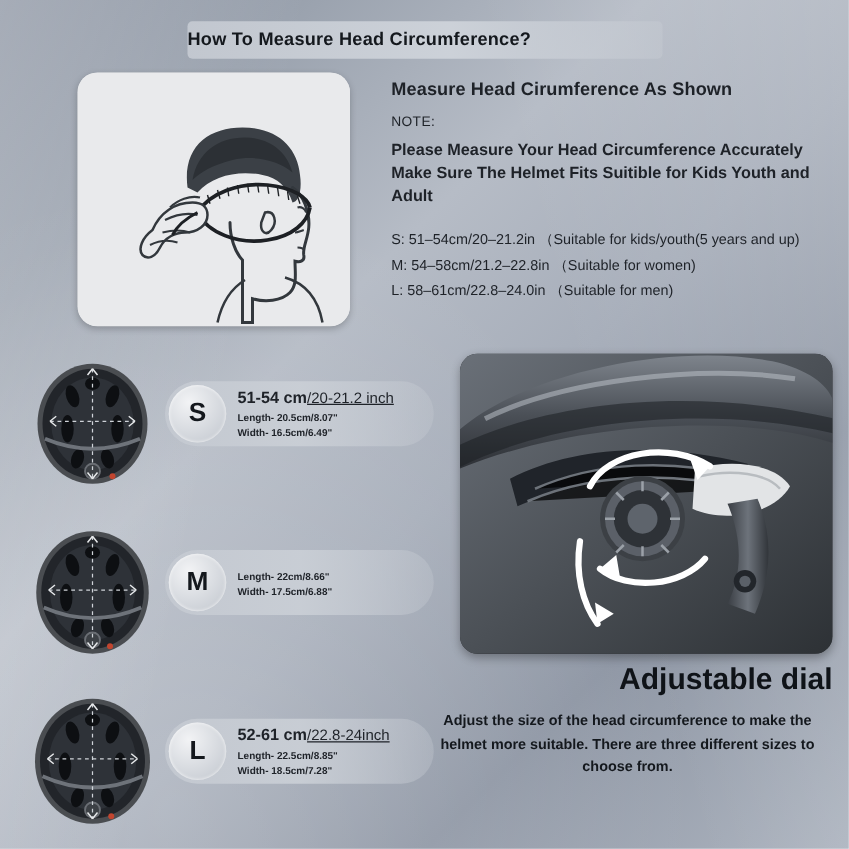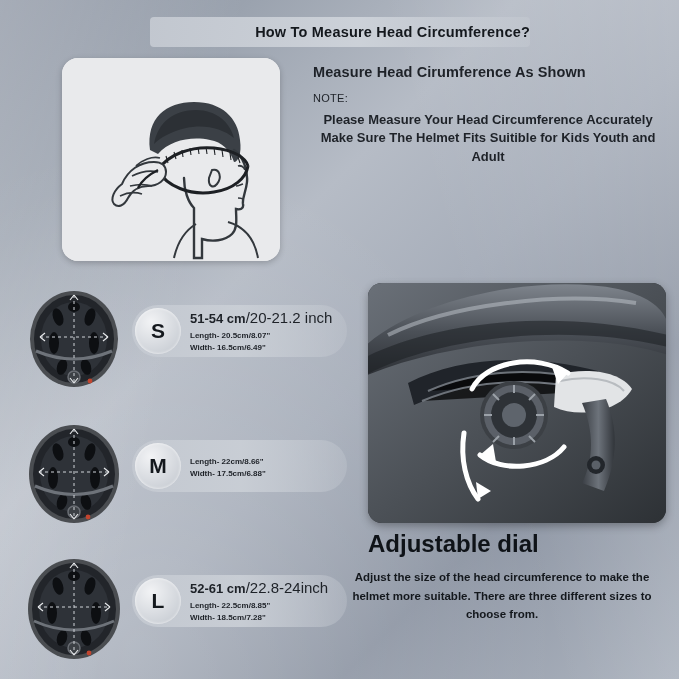--- a/index.html
+++ b/index.html
@@ -19,41 +19,41 @@
       radial-gradient(ellipse at 20% 95%, rgba(255,255,255,0.18), rgba(255,255,255,0) 55%);
     pointer-events: none;
   }
 
   
   .header-pill {
     position: absolute; left: 150px; top: 17px;
     width: 380px; height: 30px;
     background: linear-gradient(90deg, rgba(196,201,209,0.95) 0%, rgba(206,211,218,0.95) 55%, rgba(196,201,209,0.55) 100%);
     border-radius: 4px;
-    display: flex; align-items: center; justify-content: flex-end;
+    display: flex; align-items: center; justify-content: flex-start;
   }
   .header-pill span {
     font-size: 14.5px; font-weight: bold; letter-spacing: .2px; color: #14181d;
   }
 
   
   .measure-box {
     position: absolute; left: 62px; top: 58px;
     width: 218px; height: 203px;
     background: #e9eaec;
     border-radius: 16px;
     box-shadow: 0 2px 6px rgba(0,0,0,.22);
     overflow: hidden;
   }
 
   
   .top-text { position: absolute; left: 313px; top: 64px; width: 350px; }
   .top-text h2 { font-size: 14.5px; font-weight: bold; letter-spacing: .1px; }
   .note-label { margin-top: 12px; font-size: 11px; letter-spacing: .3px; }
-  .note-body { margin-top: 7px; font-size: 13px; font-weight: bold; line-height: 1.42; text-align: center; }
+  .note-body { margin-top: 7px; font-size: 13px; font-weight: bold; line-height: 1.42; }
   .size-lines { margin-top: 16px; font-size: 11.5px; line-height: 1.78; }
 
   
   .row { position: absolute; left: 10px; width: 350px; height: 110px; }
   .row.r1 { top: 283px; }
   .row.r2 { top: 418px; }
   .row.r3 { top: 553px; }
 
   .helmet-wrap { position: absolute; left: 8px; top: -2px; width: 112px; height: 112px; }
 
@@ -68,35 +68,35 @@
     width: 46px; height: 46px; margin-left: 3px;
     border-radius: 50%;
     background: radial-gradient(circle at 35% 30%, #f2f3f5, #cfd3d9 70%, #b9bec6 100%);
     display: flex; align-items: center; justify-content: center;
     font-size: 21px; font-weight: bold; color: #14181d;
     box-shadow: inset 0 0 3px rgba(255,255,255,.9);
     flex: none;
   }
   .size-text { margin-left: 9px; }
   .size-range { font-size: 13px; font-weight: bold; }
-  .size-range .inch { font-size: 15px; font-weight: normal; }
+  .size-range .inch { font-size: 12px; font-weight: normal; text-decoration: underline; }
   .size-dims { margin-top: 4px; font-size: 8px; font-weight: bold; line-height: 1.45; }
 
   
   .photo-panel {
     position: absolute; left: 368px; top: 283px;
     width: 298px; height: 240px;
     border-radius: 14px;
     overflow: hidden;
     background: #2a2d31;
     box-shadow: 0 3px 8px rgba(0,0,0,.3);
   }
   .dial-title {
     position: absolute; left: 368px; top: 530px; width: 298px;
-    text-align: left; font-size: 24px; font-weight: bold; color: #0f1318;
+    text-align: right; font-size: 24px; font-weight: bold; color: #0f1318;
   }
   .dial-desc {
     position: absolute; left: 352px; top: 568px; width: 300px;
     text-align: center; font-size: 11.5px; font-weight: bold; line-height: 1.62; color: #14181d;
   }
 </style>
 </head>
 <body>
 
 <div class="sheen"></div>
@@ -148,20 +148,25 @@
     <path d="M58 138 C66 134 74 134 80 136" fill="none" stroke="#33383d" stroke-width="1.6"></path>
 
     <path d="M96 112 C88 116 80 122 76 130" fill="none" stroke="#1d2024" stroke-width="2.4"></path>
   </svg>
 </div>
 
 <div class="top-text">
   <h2>Measure Head Cirumference As Shown</h2>
   <div class="note-label">NOTE:</div>
   <div class="note-body">Please Measure Your Head Circumference Accurately Make Sure The Helmet Fits Suitible for Kids Youth and Adult</div>
+  <div class="size-lines">
+    <div>S: 51–54cm/20–21.2in （Suitable for kids/youth(5 years and up)</div>
+    <div>M: 54–58cm/21.2–22.8in （Suitable for women)</div>
+    <div>L: 58–61cm/22.8–24.0in （Suitable for men)</div>
+  </div>
 </div>
 
 <div class="row r1">
   <div class="helmet-wrap">
     <svg width="112" height="112" viewBox="0 0 112 112">
       <ellipse cx="56" cy="58" rx="44" ry="48" fill="#4a4d51"></ellipse>
       <ellipse cx="56" cy="58" rx="40" ry="44" fill="#22252a"></ellipse>
       <ellipse cx="56" cy="58" rx="33" ry="37" fill="#2e3238"></ellipse>
       <g fill="#0d0f12">
         <ellipse cx="40" cy="36" rx="5" ry="9" transform="rotate(-18 40 36)"></ellipse>

